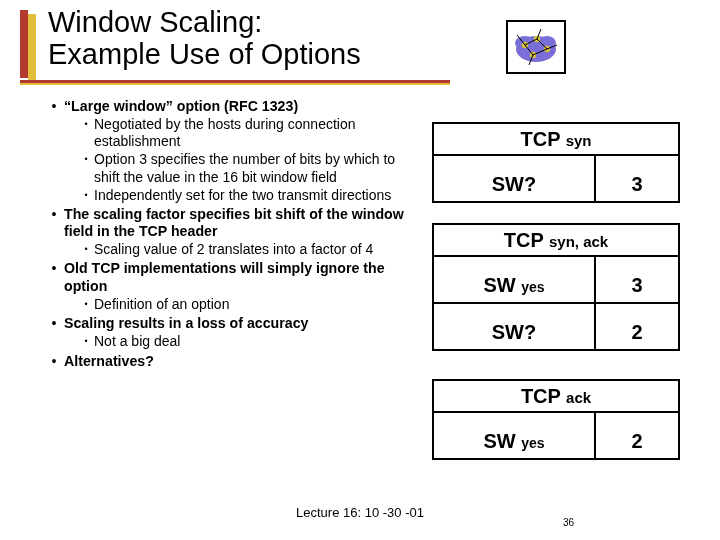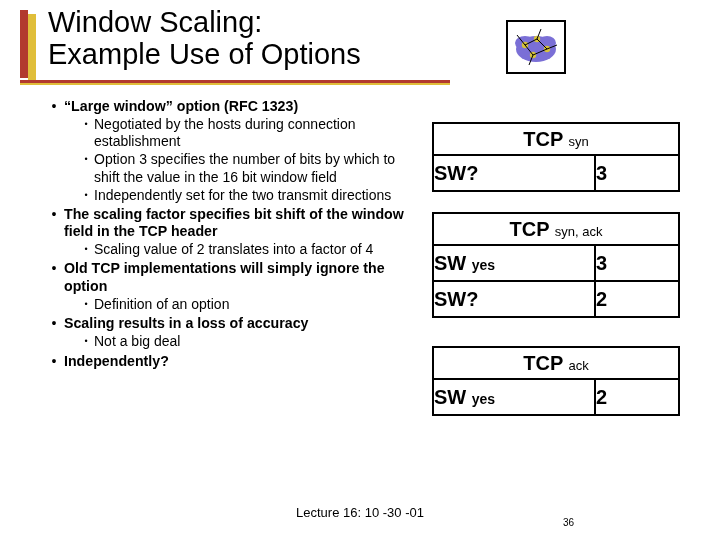--- a/index.html
+++ b/index.html
@@ -23,23 +23,23 @@
   .l1 .mk { width: 20px; flex: none; text-align: center; }
   .l1 .tx { flex: 1; }
   .l2 { display: flex; margin-left: 34px; margin-top: 1px; }
   .l2 .mk { width: 16px; flex: none; font-size: 9px; line-height: 17px; text-align: center; }
   .l2 .tx { flex: 1; font-size: 14px; }
   .bold { font-weight: bold; }
 
   .diagram { position: absolute; top: 122px; left: 432px; width: 264px; }
   .packet { margin-bottom: 2px; }
   .packet-label { width: 248px; border: 2px solid #000; padding: 4px 0 3px; font-size: 20px; font-weight: bold; text-align: center; }
-  .packet-label .sub { font-size: 13px; font-weight: normal; }
+  .packet-label .sub { font-size: 15px; font-weight: bold; }
   .row { display: flex; }
-  .cell { border: 2px solid #000; border-top: none; padding: 6px 0 5px; font-size: 20px; }
+  .cell { border: 2px solid #000; border-top: none; padding: 17px 0 5px; font-size: 20px; text-align: center; }
   .cell.left { width: 164px; }
   .cell.right { width: 84px; border-left: none; font-weight: bold; }
   .cell .sub { font-size: 14px; font-weight: bold; }
   .gap { height: 18px; }
   .gap2 { height: 26px; }
   .cell .bold { font-weight: bold; }
 
   .footer { position: absolute; bottom: 20px; left: 0; width: 720px; display: flex; justify-content: center; }
   .footer .tx { font-size: 13px; }
   .pagenum { position: absolute; bottom: 12px; right: 22px; font-size: 10px; }
@@ -117,21 +117,21 @@
       <div class="l1">
         <div class="mk">•</div>
         <div class="tx bold">Scaling results in a loss of accuracy</div>
       </div>
       <div class="l2">
         <div class="mk">•</div>
         <div class="tx">Not a big deal</div>
       </div>
       <div class="l1">
         <div class="mk">•</div>
-        <div class="tx bold">Independently?</div>
+        <div class="tx bold">Alternatives?</div>
       </div>
     </div>
 
   <div class="diagram" id="diagram">
       <div class="packet">
         <div class="packet-label"><span>TCP</span> <span class="sub"> syn</span></div>
         <div class="row">
           <div class="cell left"><span class="bold">SW?</span></div>
           <div class="cell right">3</div>
         </div>

